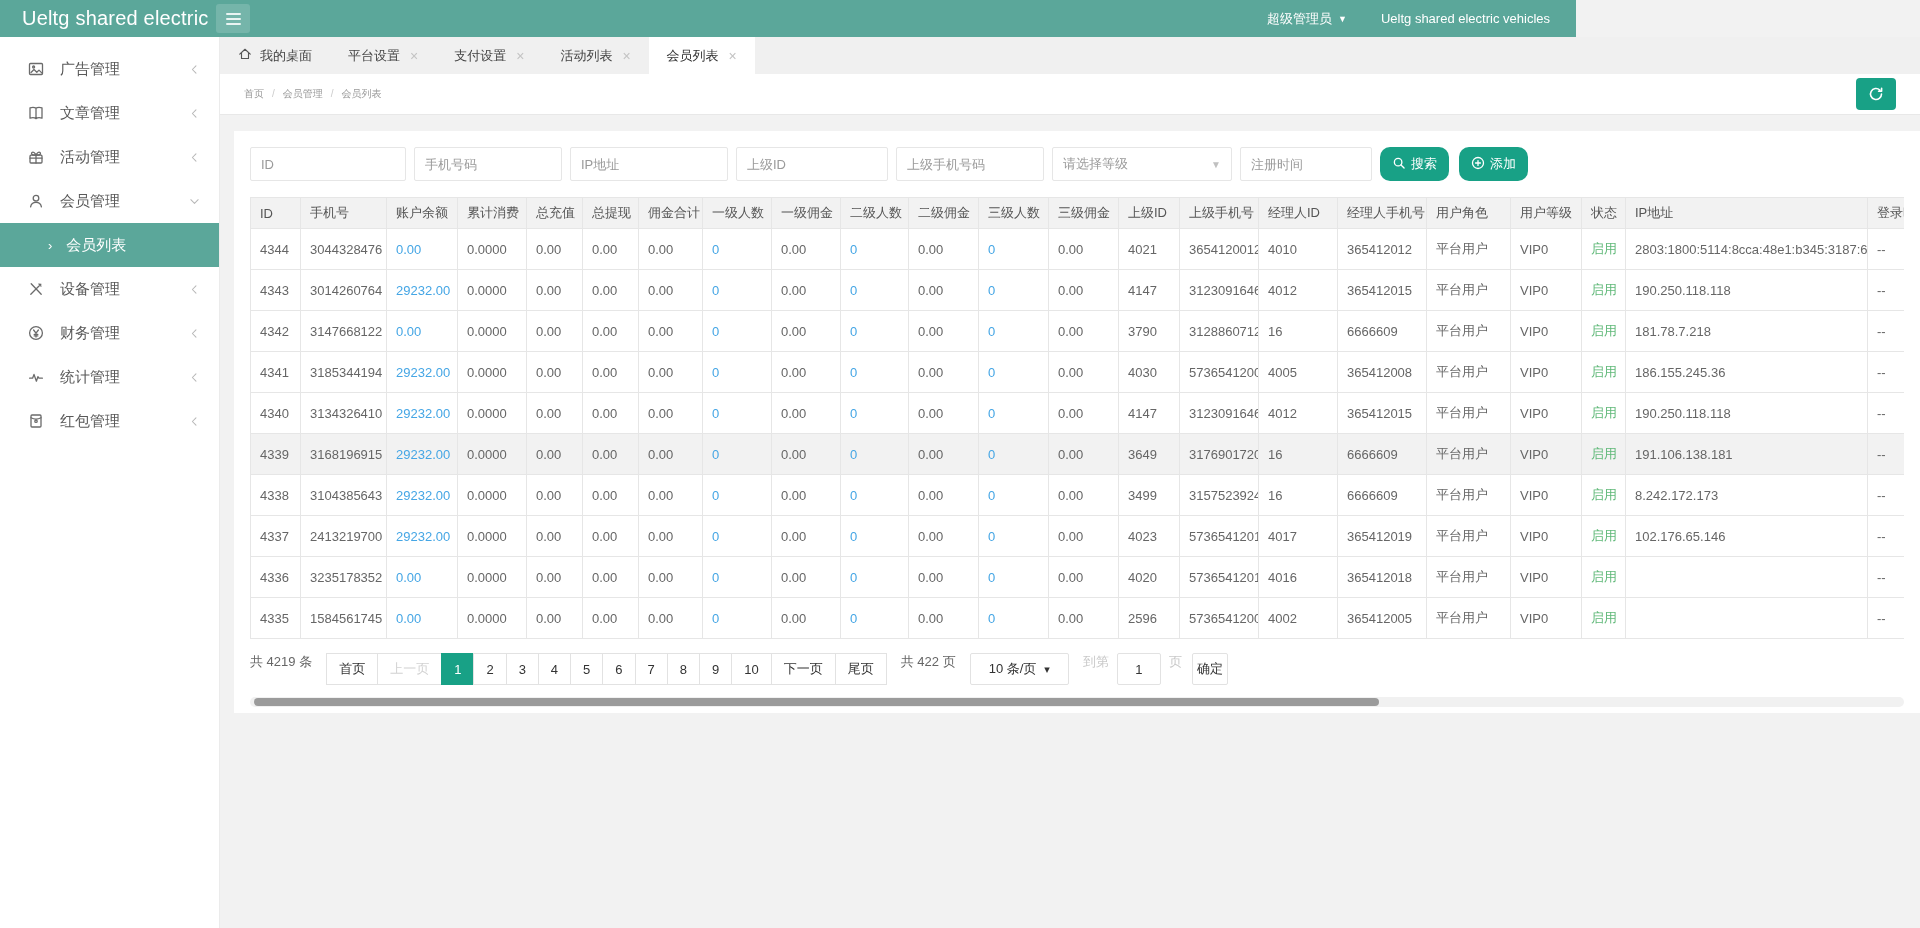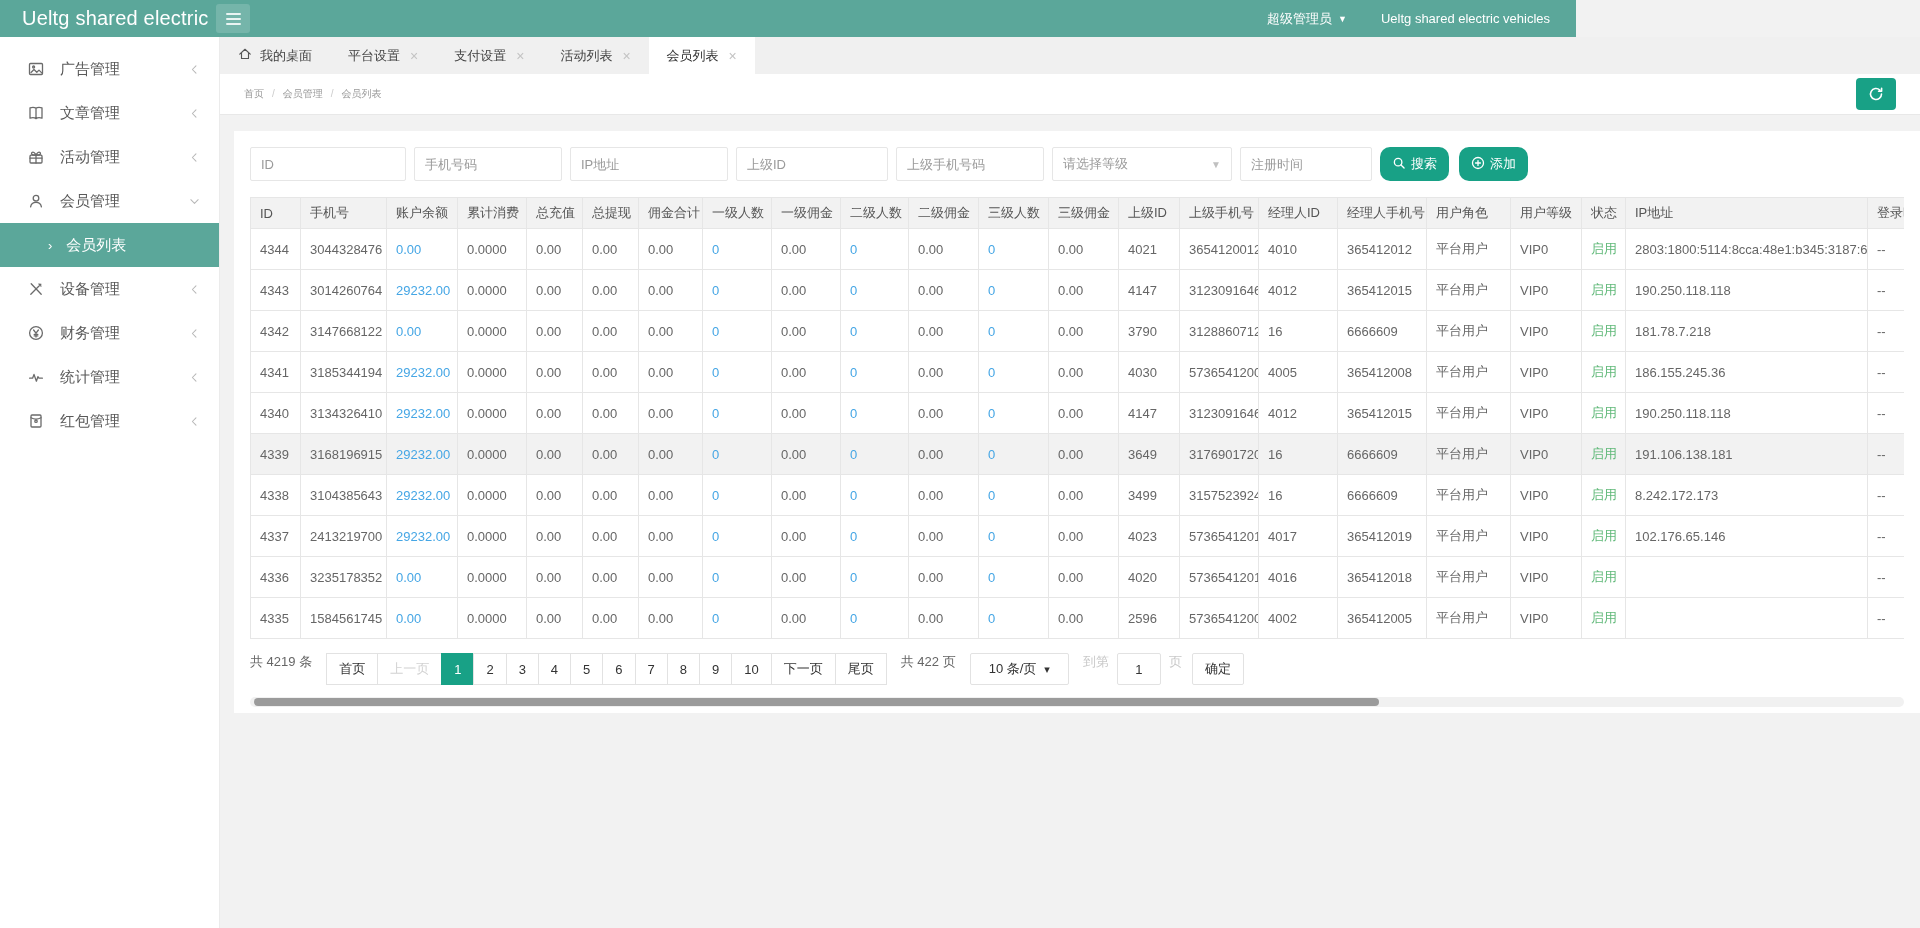--- a/index.html
+++ b/index.html
@@ -70,21 +70,21 @@
   .pcell { min-width:32px; padding:0 12px; height:32px; border:1px solid #e2e2e2; background:#fff; display:flex; align-items:center; justify-content:center; color:#333; cursor:pointer; margin-left:-1px; }
   .pcell:first-child { margin-left:0; }
   .pcell.disabled { color:#d2d2d2; cursor:default; }
   .pcell.active { background:var(--teal-btn); border-color:var(--teal-btn); color:#fff; }
   .ptotal2 { margin:0 14px; }
   .psel { height:32px; border:1px solid #e2e2e2; border-radius:2px; padding:0 18px; display:flex; align-items:center; gap:8px; color:#333; cursor:pointer; background:#fff; }
   .psel .caret { font-size:11px; }
   .pgoto { color:#c9c9c9; margin-left:14px; }
   .pgoto-input { width:44px; height:32px; border:1px solid #e2e2e2; border-radius:2px; text-align:center; font-size:13px; color:#333; margin:0 8px; font-family:inherit; }
   .pgoto2 { color:#c9c9c9; margin-right:10px; }
-  .pconfirm { height:32px; padding:0 12px; background:#fff; border:1px solid #e2e2e2; border-radius:2px; font-size:13px; color:#333; cursor:pointer; font-family:Liberation Mono, monospace; }
+  .pconfirm { height:32px; padding:0 4px; background:#fff; border:1px solid #e2e2e2; border-radius:2px; font-size:13px; color:#333; cursor:pointer; font-family:Liberation Mono, monospace; }
 
   
   .hscroll { margin-top:12px; width:1654px; height:10px; background:#f1f1f1; border-radius:5px; position:relative; }
   .hthumb { position:absolute; left:4px; top:1px; height:8px; width:68%; background:#9b9b9b; border-radius:4px; cursor:grab; }
 </style>
 </head>
 <body>
 
 <div class="topbar">
   <div class="topbar-title">Ueltg shared electric</div>

